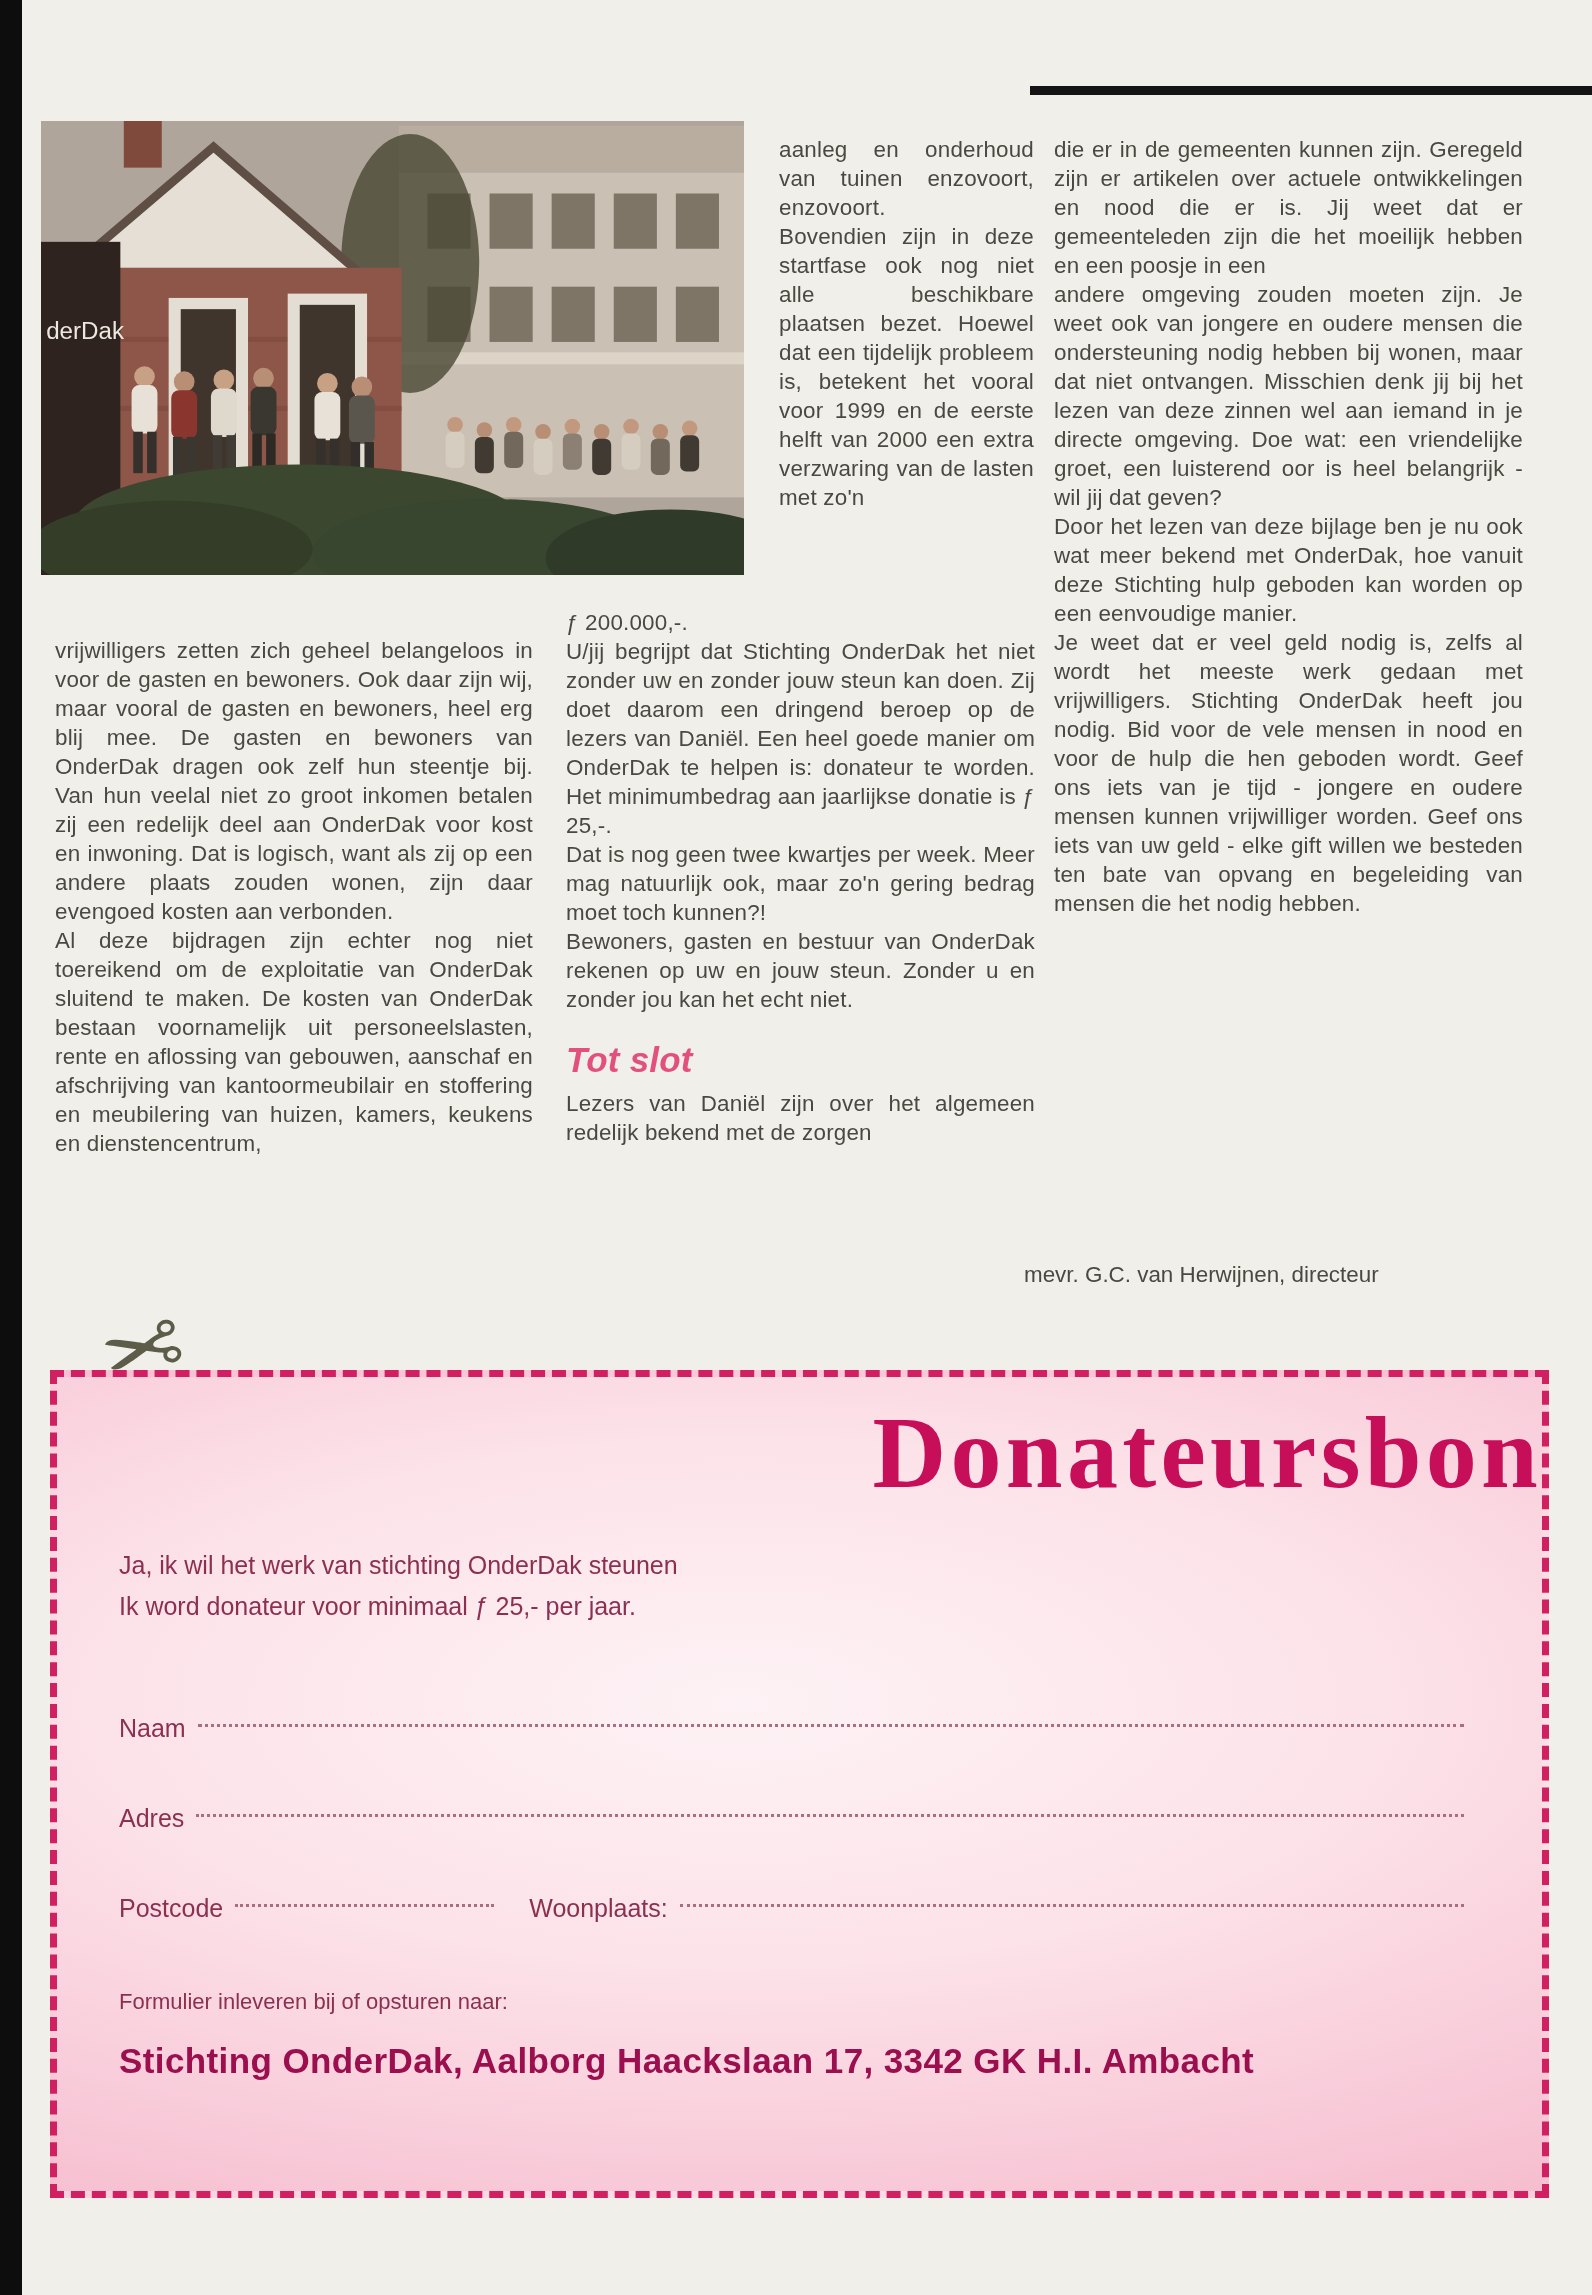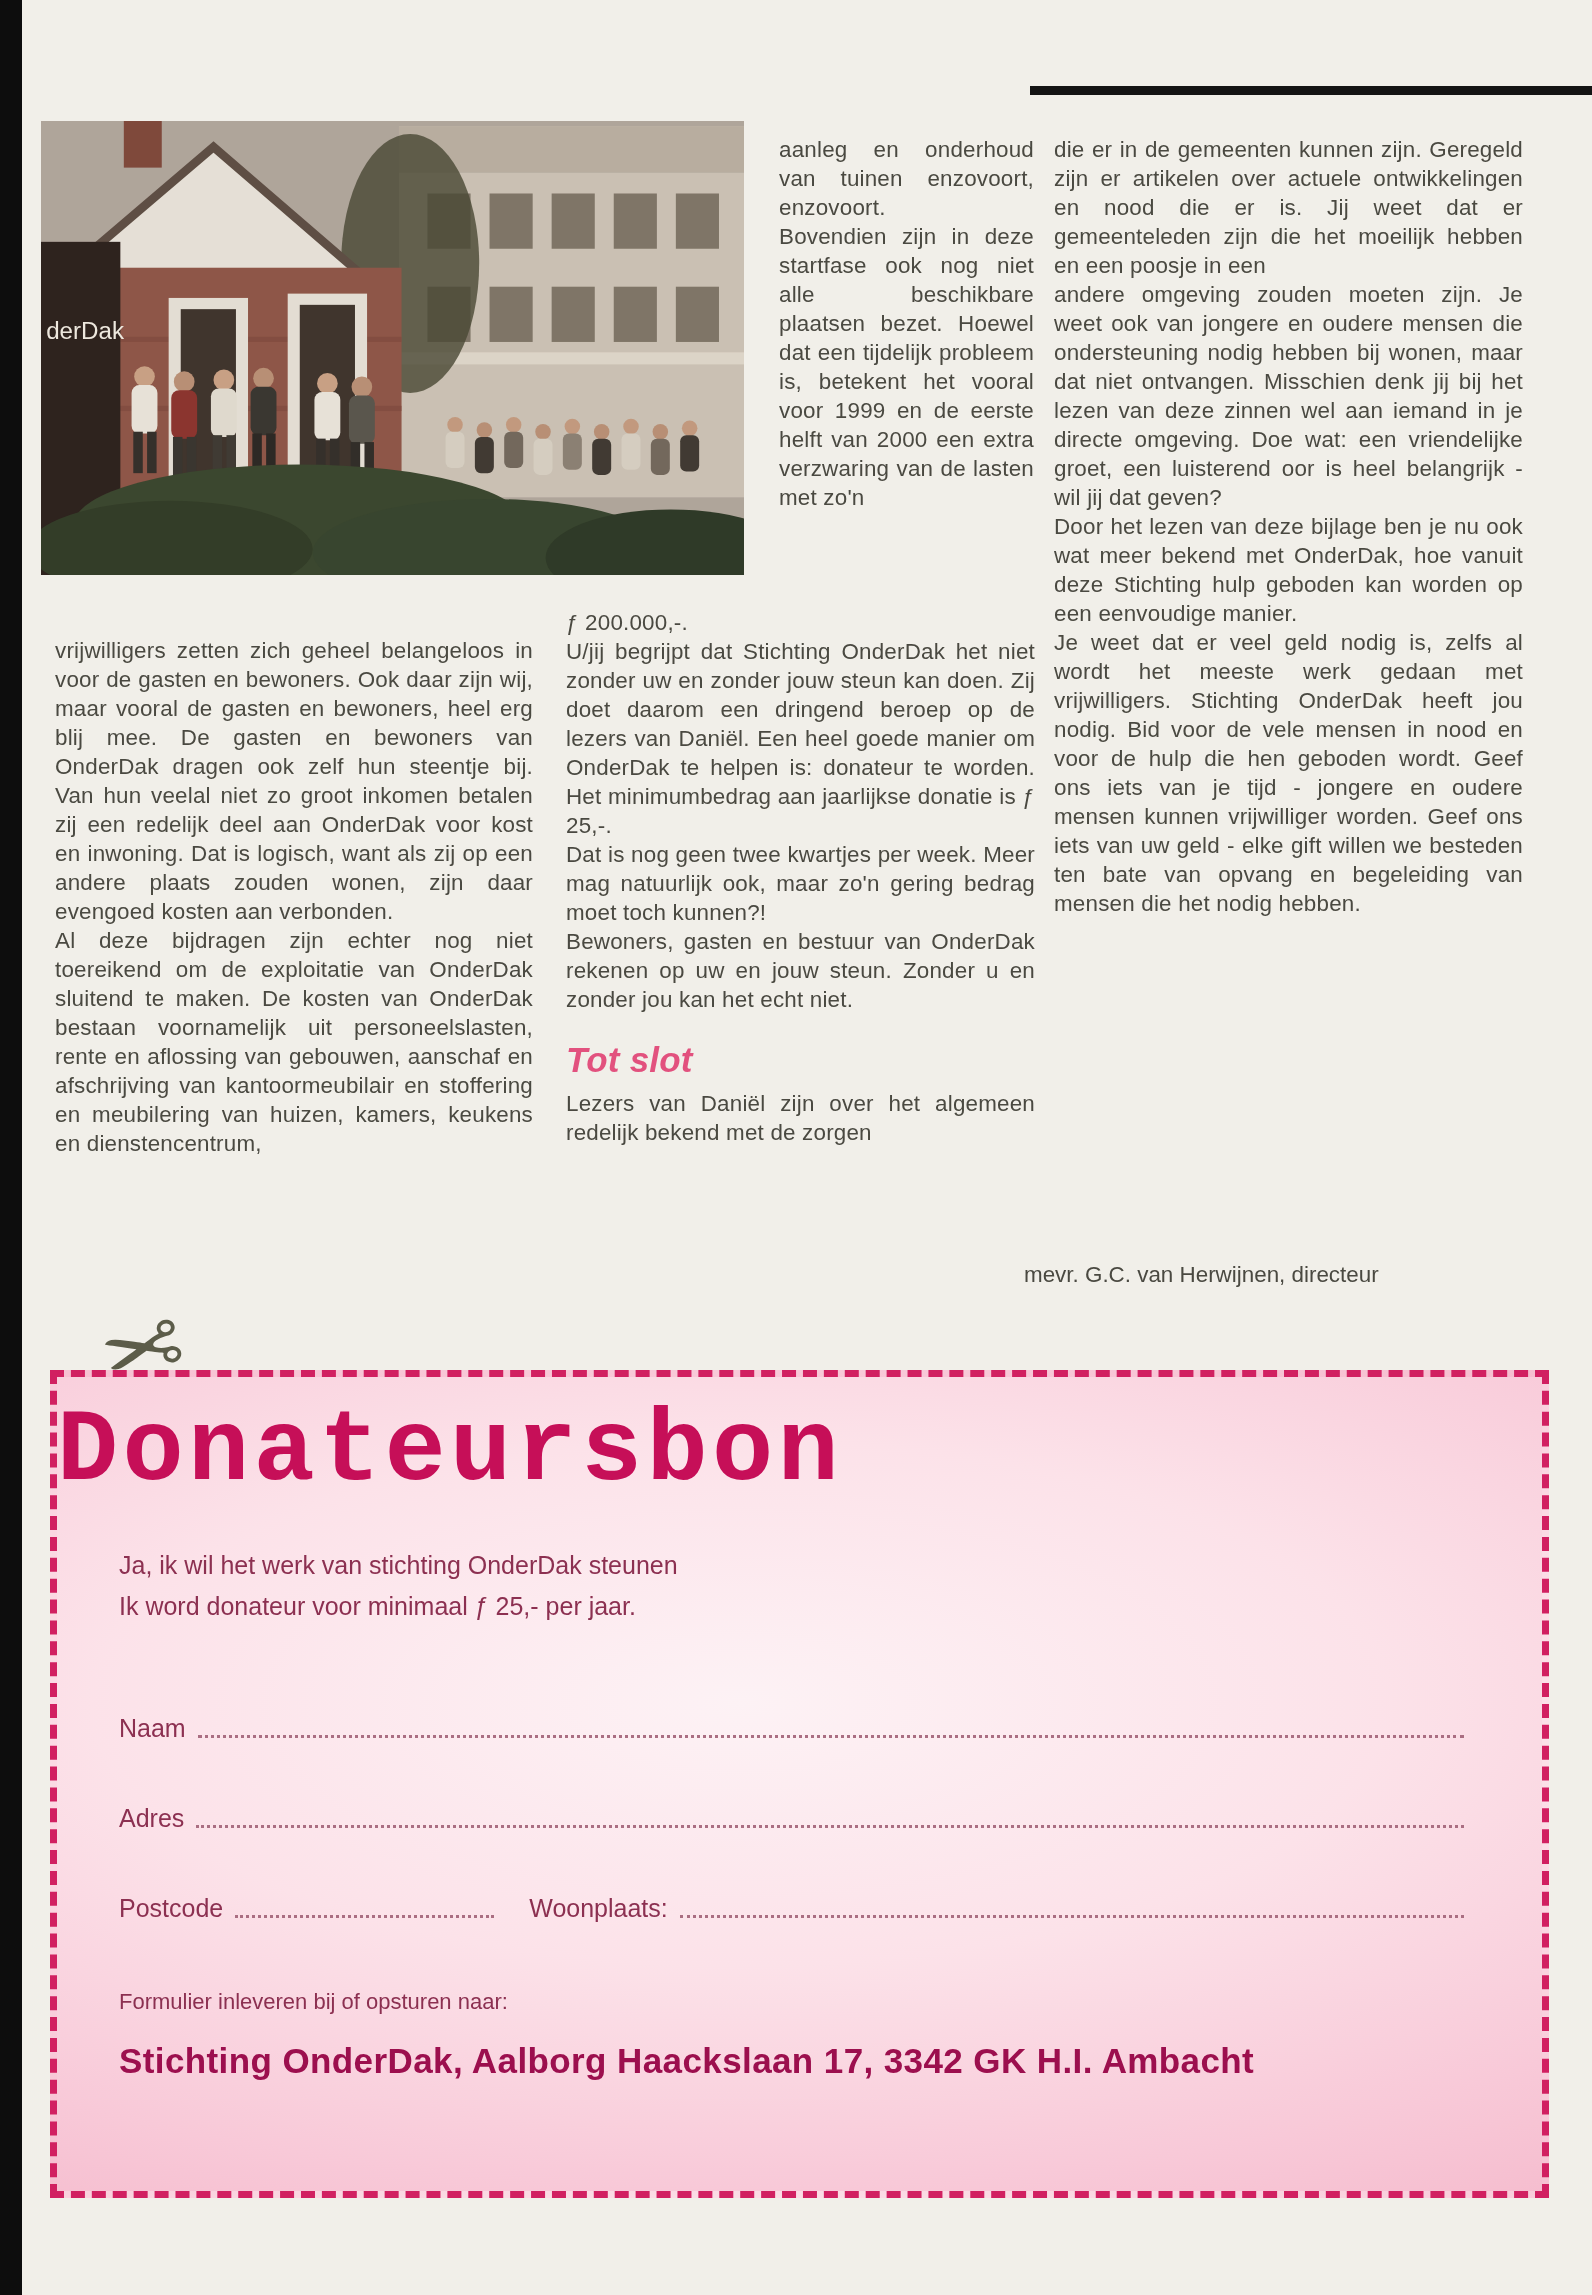--- a/index.html
+++ b/index.html
@@ -50,33 +50,33 @@
   .coupon {
     position:absolute;
     left:50px; top:1370px; width:1499px; height:828px;
     border:7.8px dashed #d12061;
     background:
       radial-gradient(ellipse 115% 85% at 46% 40%,
         #fdf2f5 0%, #fce2e9 38%, #f8c9d8 70%, #f3b2c6 100%);
   }
   .coupon-title {
     margin-top:21px;
-    text-align:left;
-    font-family:Liberation Mono, monospace;
+    text-align:right;
+    font-family:Liberation Serif, serif;
     font-weight:bold;
     font-size:102px;
     line-height:109px;
     letter-spacing:4.3px;
     color:#c60f58;
   }
   .coupon-body { padding:0 76px 0 62px; color:#8c3051; }
   .intro  { margin-top:40px; font-size:25px; line-height:36px; }
   .intro2 { margin-top:5.2px;  font-size:25px; line-height:36px; }
 
-  .frow { display:flex; align-items:flex-end; font-size:25px; line-height:33px; color:#8c3051; }
+  .frow { display:flex; align-items:center; font-size:25px; line-height:33px; color:#8c3051; }
   .frow-first { margin-top:88px; }
   .frow + .frow { margin-top:57px; }
   .dots {
     flex:1 1 auto; height:0;
     border-bottom:3.5px dotted #aa6e82;
     margin:0 1.7px 7px 12px;
   }
   .dots-fixed { flex:0 0 259px; margin-right:35px; }
 
   .send-note { margin-top:64px; font-size:22px; color:#8c3051; }

